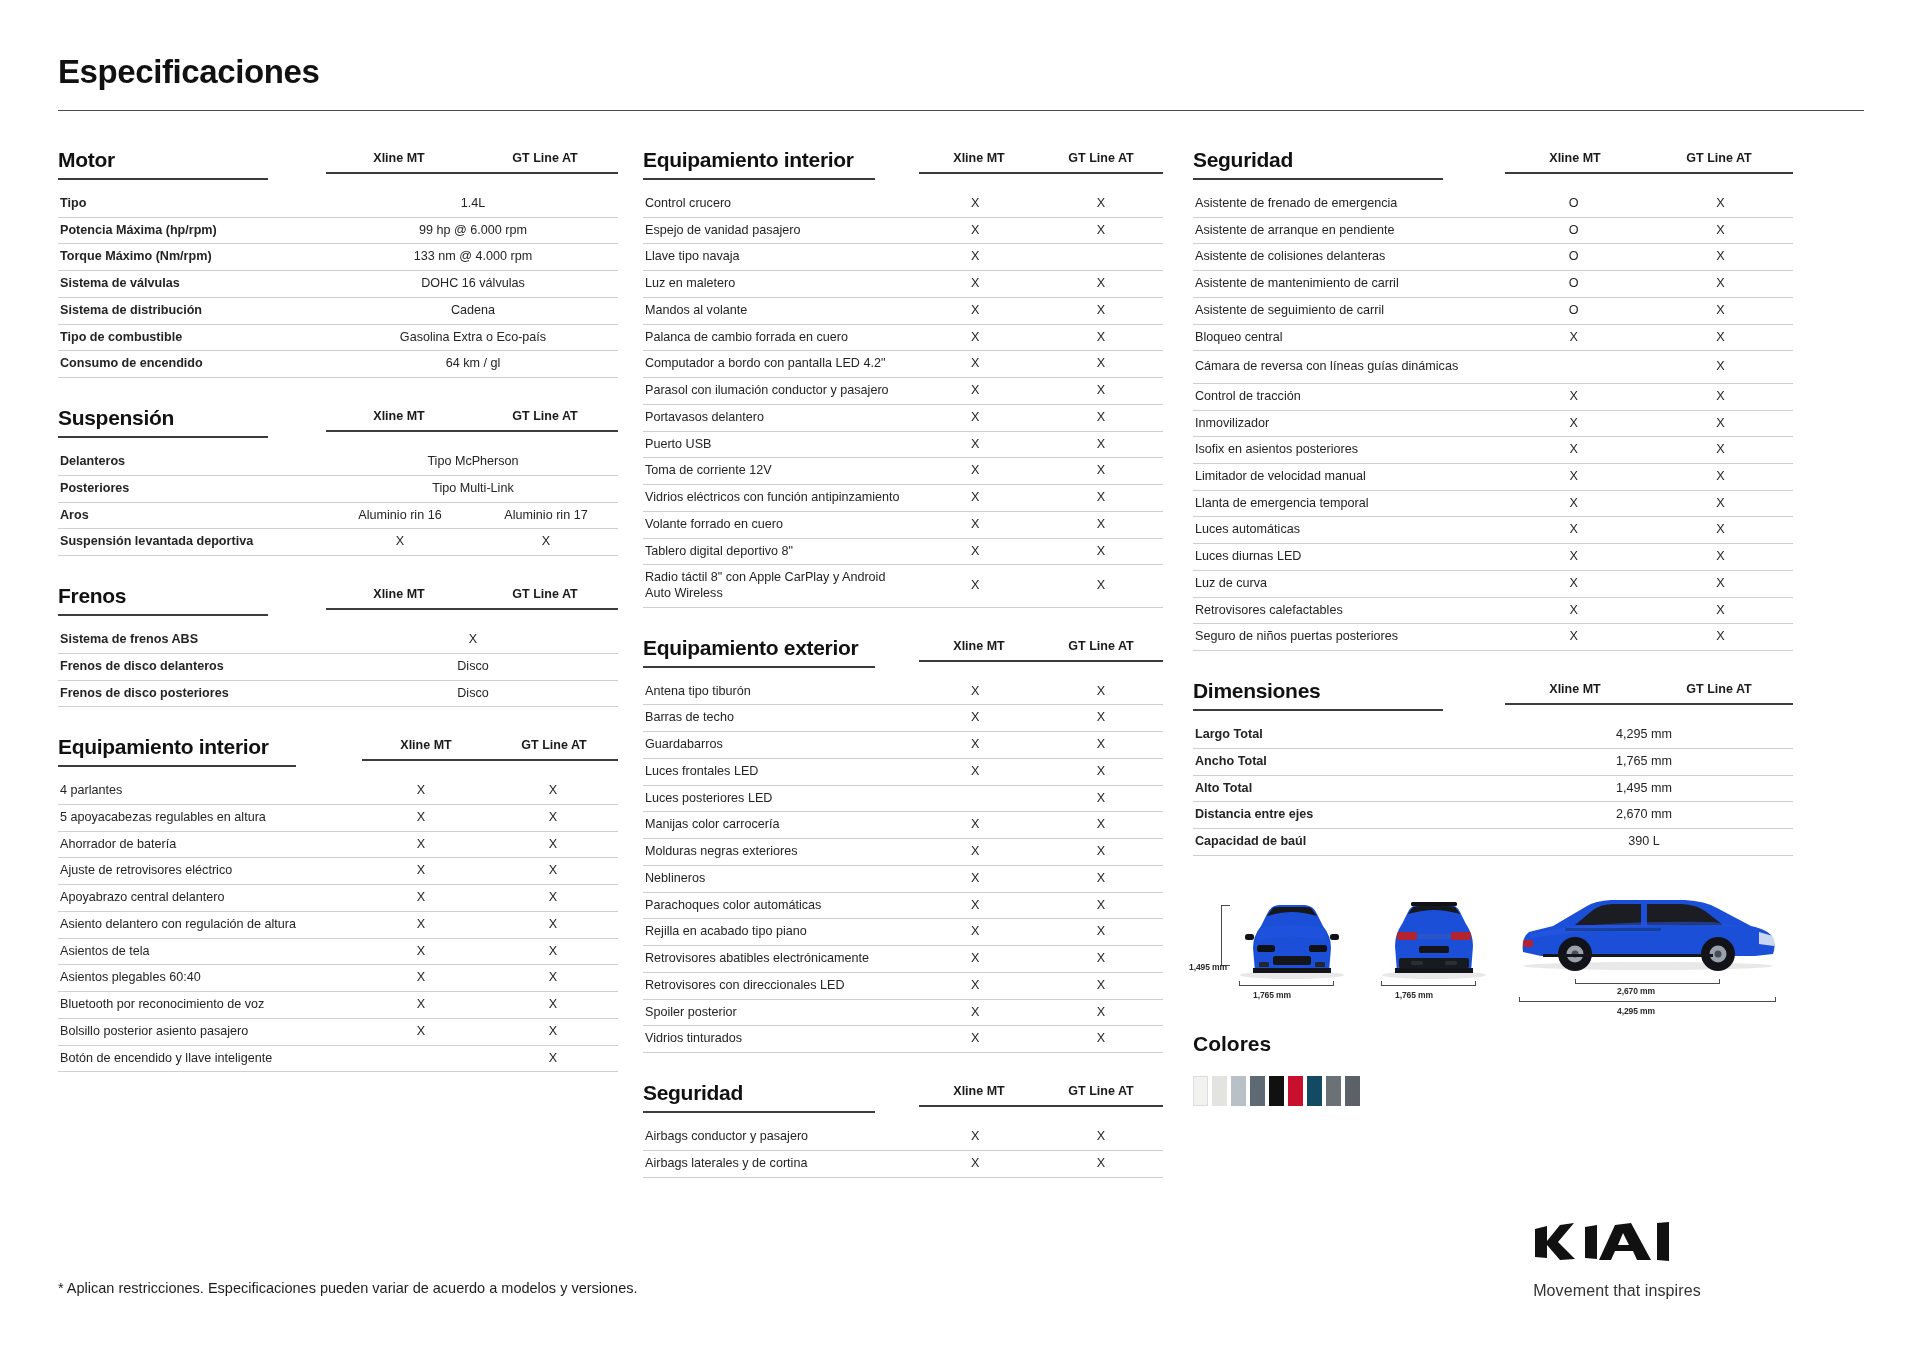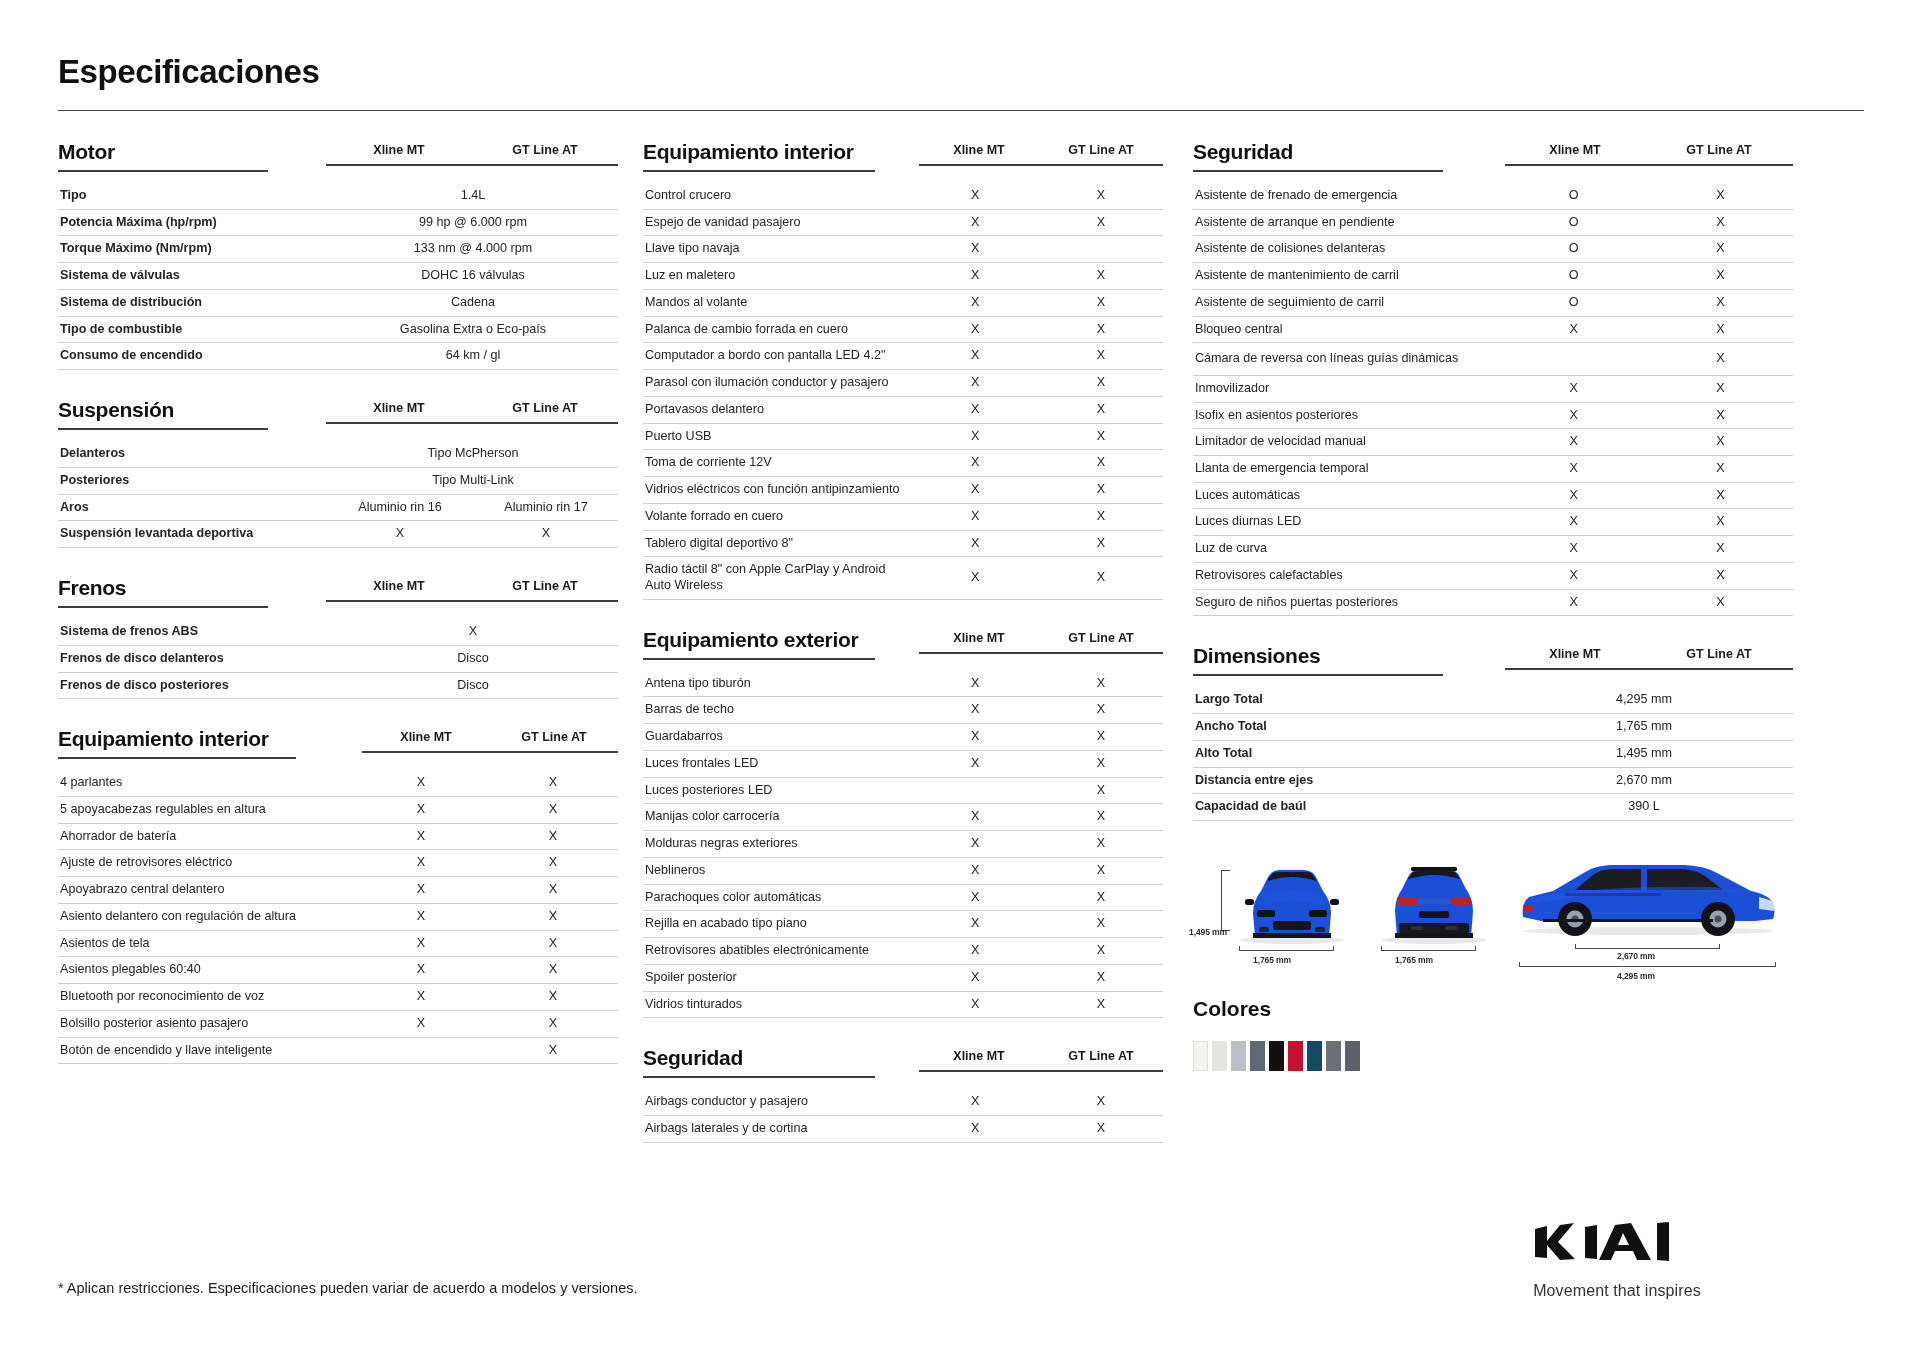--- a/index.html
+++ b/index.html
@@ -17,21 +17,21 @@
     position: absolute; left: 58px; top: 53px;
     font-size: 33px; font-weight: 700; letter-spacing: -0.4px; color: #111;
   }
   .title-rule {
     position: absolute; left: 58px; top: 110px; width: 1806px; height: 1px;
     background: #4a4a4a;
   }
 
   
   .columns {
-    position: absolute; left: 0; top: 140px; width: 1920px;
+    position: absolute; left: 0; top: 148px; width: 1920px;
     display: flex; align-items: flex-start;
   }
   .col { padding: 0 0 0 0; }
   .col1 { width: 560px; margin-left: 58px; }
   .col2 { width: 520px; margin-left: 25px; }
   .col3 { width: 600px; margin-left: 30px; }
 
   
   .section { margin-bottom: 14px; }
   .sec-head {
@@ -445,20 +445,25 @@
                 <td class="label">Rejilla en acabado tipo piano</td>
                 <td class="mark">X</td>
                 <td class="mark">X</td>
               </tr>
           <tr>
                 <td class="label">Retrovisores abatibles electrónicamente</td>
                 <td class="mark">X</td>
                 <td class="mark">X</td>
               </tr>
           <tr>
+                <td class="label">Retrovisores con direccionales LED</td>
+                <td class="mark">X</td>
+                <td class="mark">X</td>
+              </tr>
+          <tr>
                 <td class="label">Spoiler posterior</td>
                 <td class="mark">X</td>
                 <td class="mark">X</td>
               </tr>
           <tr>
                 <td class="label">Vidrios tinturados</td>
                 <td class="mark">X</td>
                 <td class="mark">X</td>
               </tr>
         </tbody>
@@ -530,20 +535,25 @@
                 <td class="mark">X</td>
               </tr>
           <tr>
                 <td class="label">Bloqueo central</td>
                 <td class="mark">X</td>
                 <td class="mark">X</td>
               </tr>
           <tr>
                 <td class="label" style="line-height:1.7">Cámara de reversa con líneas guías dinámicas</td>
                 <td class="mark"></td>
+                <td class="mark">X</td>
+              </tr>
+          <tr>
+                <td class="label">Control de tracción</td>
+                <td class="mark">X</td>
                 <td class="mark">X</td>
               </tr>
           <tr>
                 <td class="label">Inmovilizador</td>
                 <td class="mark">X</td>
                 <td class="mark">X</td>
               </tr>
           <tr>
                 <td class="label">Isofix en asientos posteriores</td>
                 <td class="mark">X</td>

